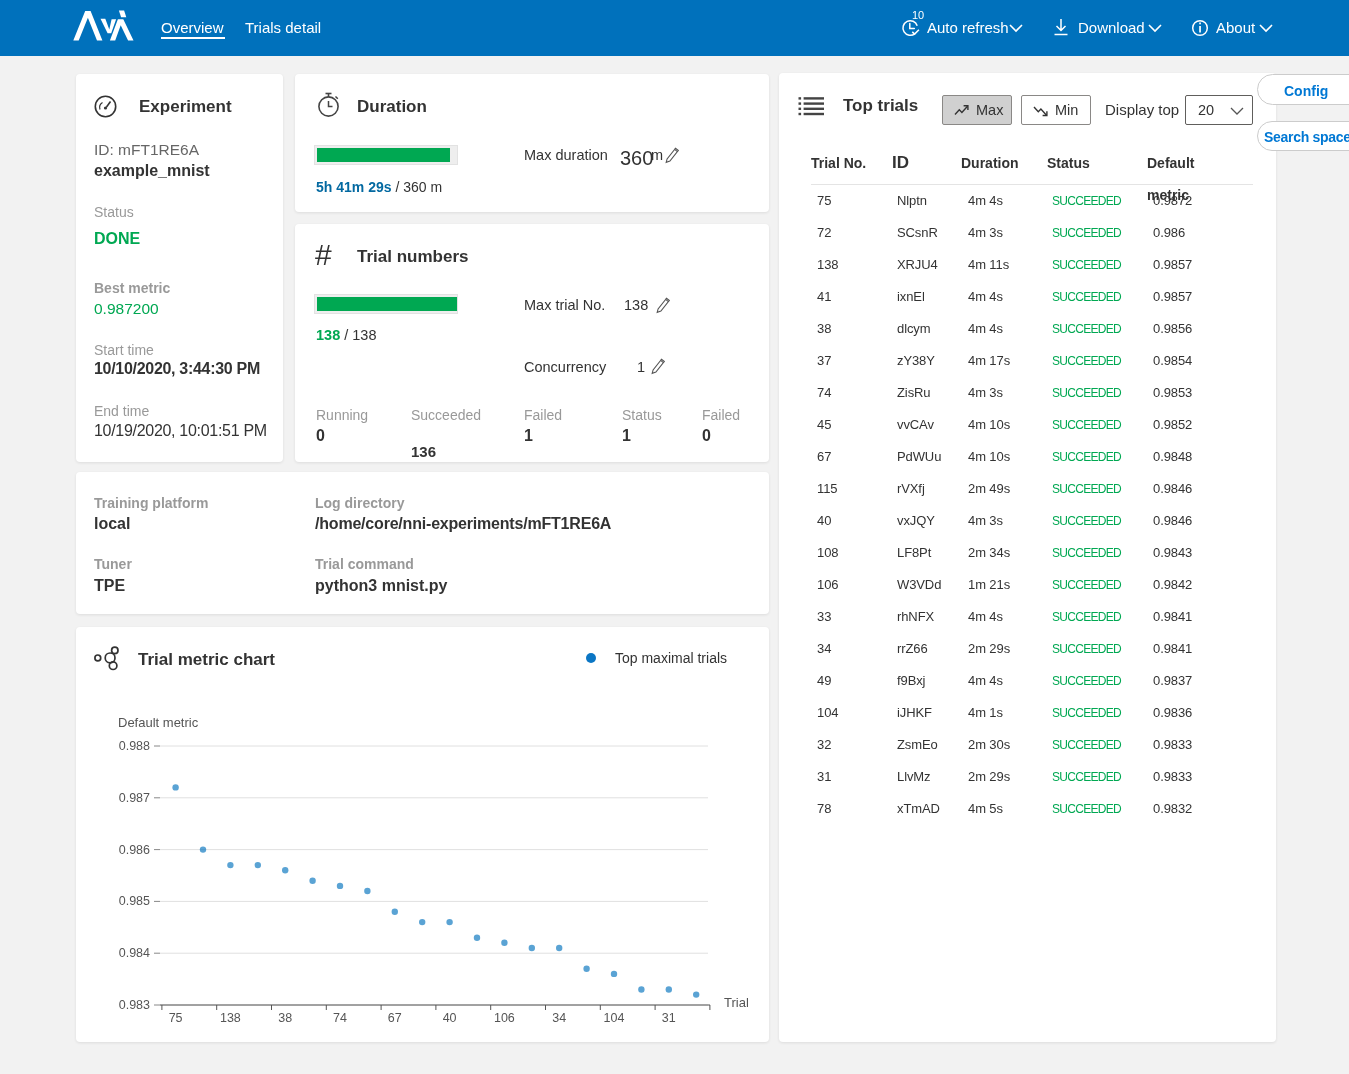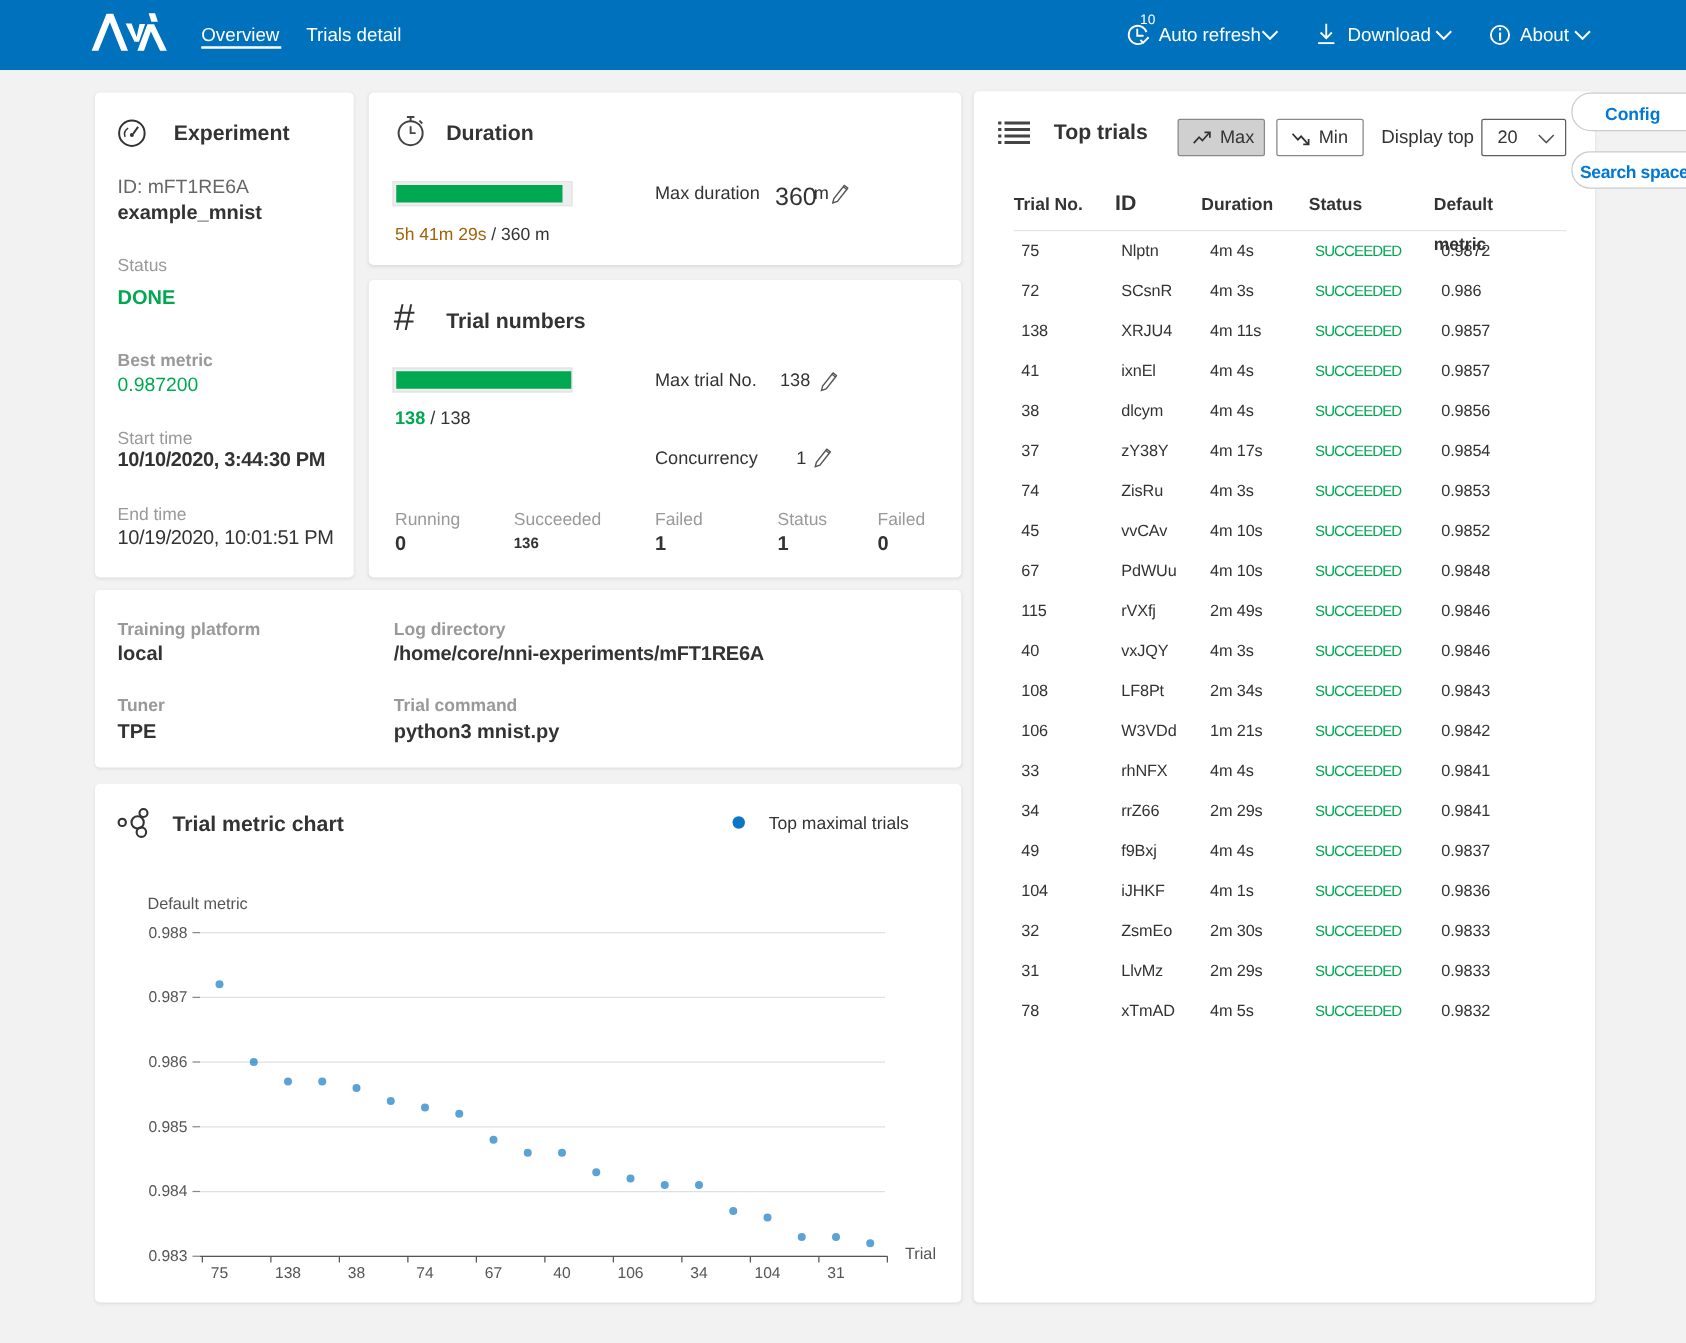--- a/index.html
+++ b/index.html
@@ -74,21 +74,21 @@
   <circle cx="11.5" cy="14.5" r="9.6" stroke="#444" stroke-width="1.6" fill="none"></circle>
   <path d="M 8.5 1.5 L 14.5 1.5" stroke="#444" stroke-width="1.6"></path>
   <path d="M 11.5 1.8 L 11.5 4.9" stroke="#444" stroke-width="1.6"></path>
   <path d="M 18.5 4.5 L 20.8 6.8" stroke="#444" stroke-width="1.5"></path>
   <path d="M 11.5 9 L 11.5 14.5 L 15.5 14.5" stroke="#444" stroke-width="1.5" fill="none"></path>
 </svg>
 <div class="ctitle" style="left:357px;top:97px">Duration</div>
 <div class="abs" style="left:314px;top:145px;width:144px;height:20px;background:#eee;border:1px solid #e2e2e2">
   <div style="position:absolute;left:2px;top:2px;width:133px;height:14px;background:#00a852"></div>
 </div>
-<div class="abs" style="left:316px;top:179px;font-size:14px"><span style="color:#a16207;font-weight:400">5h 41m 29s</span> / 360 m</div>
+<div class="abs" style="left:316px;top:179px;font-size:14px"><span style="color:#0369a1;font-weight:700">5h 41m 29s</span> / 360 m</div>
 <div class="abs" style="left:524px;top:147px;font-size:14.5px">Max duration</div>
 <div class="abs" style="left:620px;top:147px;font-size:20px">360</div>
 <div class="abs" style="left:651px;top:147px;font-size:14.5px">m</div>
 <svg class="abs" style="left:665px;top:146px" width="14" height="18" viewBox="0 0 14 18">
   <path d="M1.2,16.3 L2.1,12.9 L9.6,3.4 L12.4,5.6 L4.9,15.1 Z M9.6,3.4 L10.5,2.3 L13.3,4.5 L12.4,5.6" fill="none" stroke="#555" stroke-width="1.1"></path>
 </svg>
 
 <div class="card" style="left:295px;top:224px;width:474px;height:238px"></div>
 <div class="abs" style="left:315px;top:238px;font-size:30px;font-weight:400;color:#333">#</div>
 <div class="ctitle" style="left:357px;top:247px">Trial numbers</div>
@@ -105,21 +105,21 @@
 <div class="abs" style="left:637px;top:359px;font-size:14.5px">1</div>
 <svg class="abs" style="left:651px;top:357px" width="14" height="18" viewBox="0 0 14 18">
   <path d="M1.2,16.3 L2.1,12.9 L9.6,3.4 L12.4,5.6 L4.9,15.1 Z M9.6,3.4 L10.5,2.3 L13.3,4.5 L12.4,5.6" fill="none" stroke="#555" stroke-width="1.1"></path>
 </svg>
 <div class="abs glabel" style="left:316px;top:407px">Running</div>
 <div class="abs glabel" style="left:411px;top:407px">Succeeded</div>
 <div class="abs glabel" style="left:524px;top:407px">Failed</div>
 <div class="abs glabel" style="left:622px;top:407px">Status</div>
 <div class="abs glabel" style="left:702px;top:407px">Failed</div>
 <div class="abs" style="left:316px;top:427px;font-size:16px;font-weight:700">0</div>
-<div class="abs" style="left:411px;top:427px;font-size:12px;font-weight:700">136</div>
+<div class="abs" style="left:411px;top:443px;font-size:15px;font-weight:700">136</div>
 <div class="abs" style="left:524px;top:427px;font-size:16px;font-weight:700">1</div>
 <div class="abs" style="left:622px;top:427px;font-size:16px;font-weight:700">1</div>
 <div class="abs" style="left:702px;top:427px;font-size:16px;font-weight:700">0</div>
 
 <div class="card" style="left:76px;top:472px;width:693px;height:142px"></div>
 <div class="abs glabel" style="left:94px;top:495px;font-weight:700">Training platform</div>
 <div class="abs" style="left:94px;top:515px;font-size:16px;font-weight:700">local</div>
 <div class="abs glabel" style="left:94px;top:556px;font-weight:700">Tuner</div>
 <div class="abs" style="left:94px;top:577px;font-size:16px;font-weight:700">TPE</div>
 <div class="abs glabel" style="left:315px;top:495px;font-weight:700">Log directory</div>

